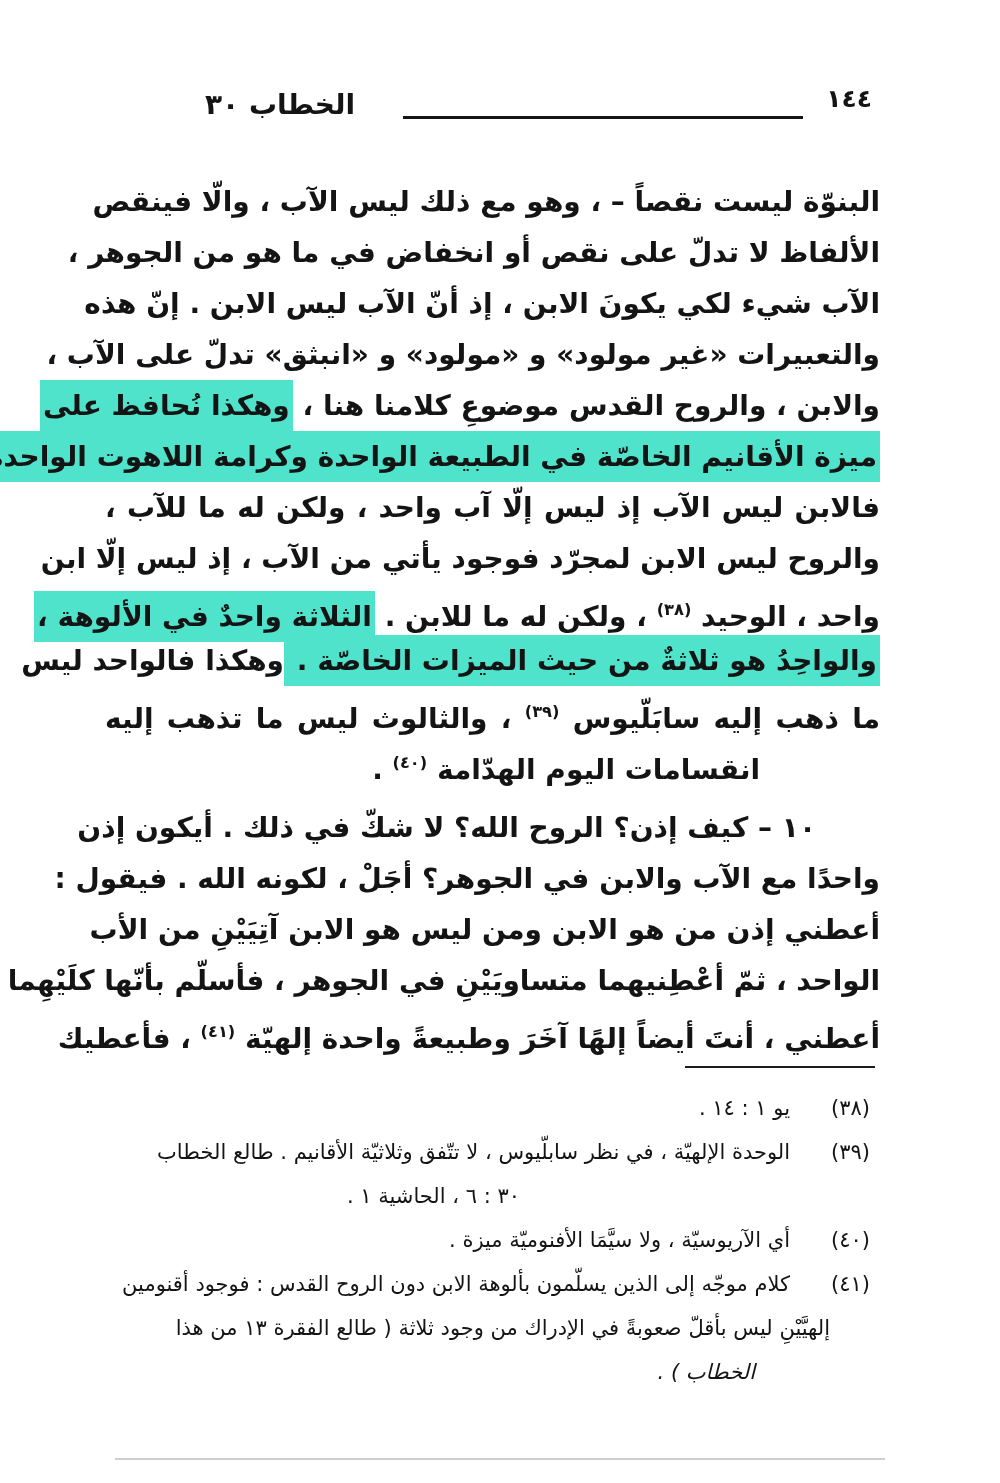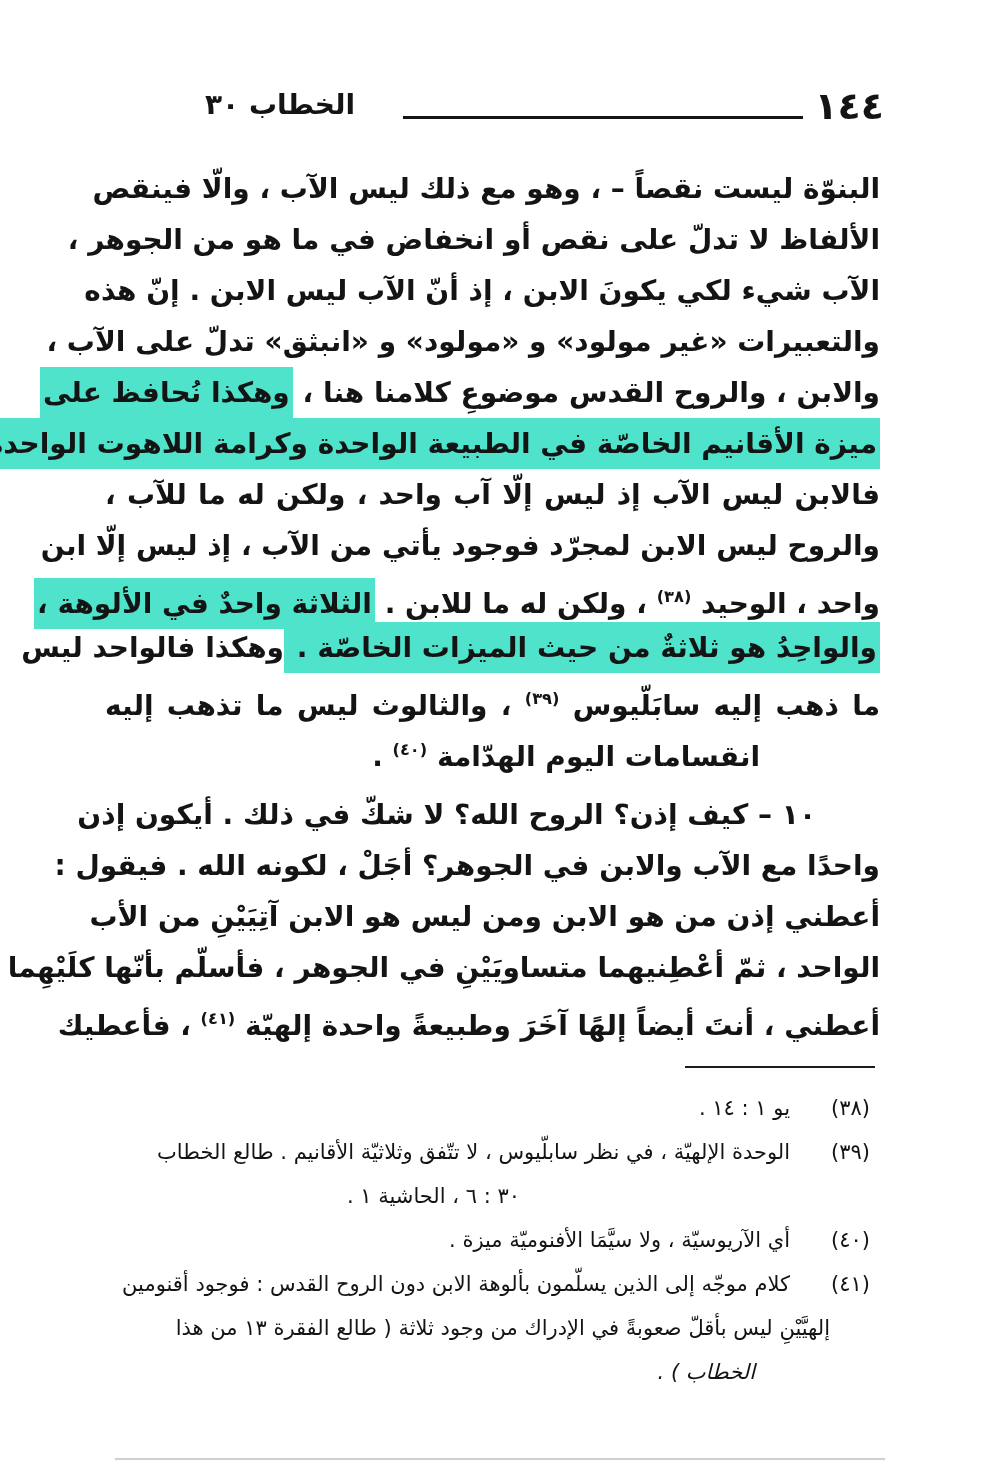--- a/index.html
+++ b/index.html
@@ -3,26 +3,26 @@
 <meta charset="utf-8">
 <style>
   html,body{margin:0;padding:0;background:#e8e8e8;}
   .page{
     position:relative;width:1000px;height:1483px;margin:0 auto;
     background:#ffffff;overflow:hidden;
     font-family:"DejaVu Sans","Liberation Sans",sans-serif;
     color:#141414;
   }
   
-  .pgnum{position:absolute;top:84px;right:116px;font-size:38px;font-weight:bold;direction:rtl;}
+  .pgnum{position:absolute;top:84px;right:128px;font-size:25px;font-weight:bold;direction:rtl;}
   .hrule{position:absolute;top:116px;left:403px;width:400px;height:3px;background:#151515;}
   .chapter{position:absolute;top:88px;left:205px;font-size:28px;font-weight:bold;direction:rtl;}
   
   .bodytext{
-    position:absolute;top:163px;right:120px;left:105px;
+    position:absolute;top:176px;right:120px;left:105px;
     direction:rtl;font-size:28px;font-weight:bold;line-height:51px;
   }
   .line{
     height:51px;line-height:51px;
     text-align:justify;text-align-last:justify;text-justify:inter-word;
     white-space:nowrap;
   }
   .line.nojust{text-align:right;text-align-last:right;}
   .line.para-start{margin-top:14px;}
   .hl{background:var(--hl,#4fe3cc);padding:9px 3px;}

